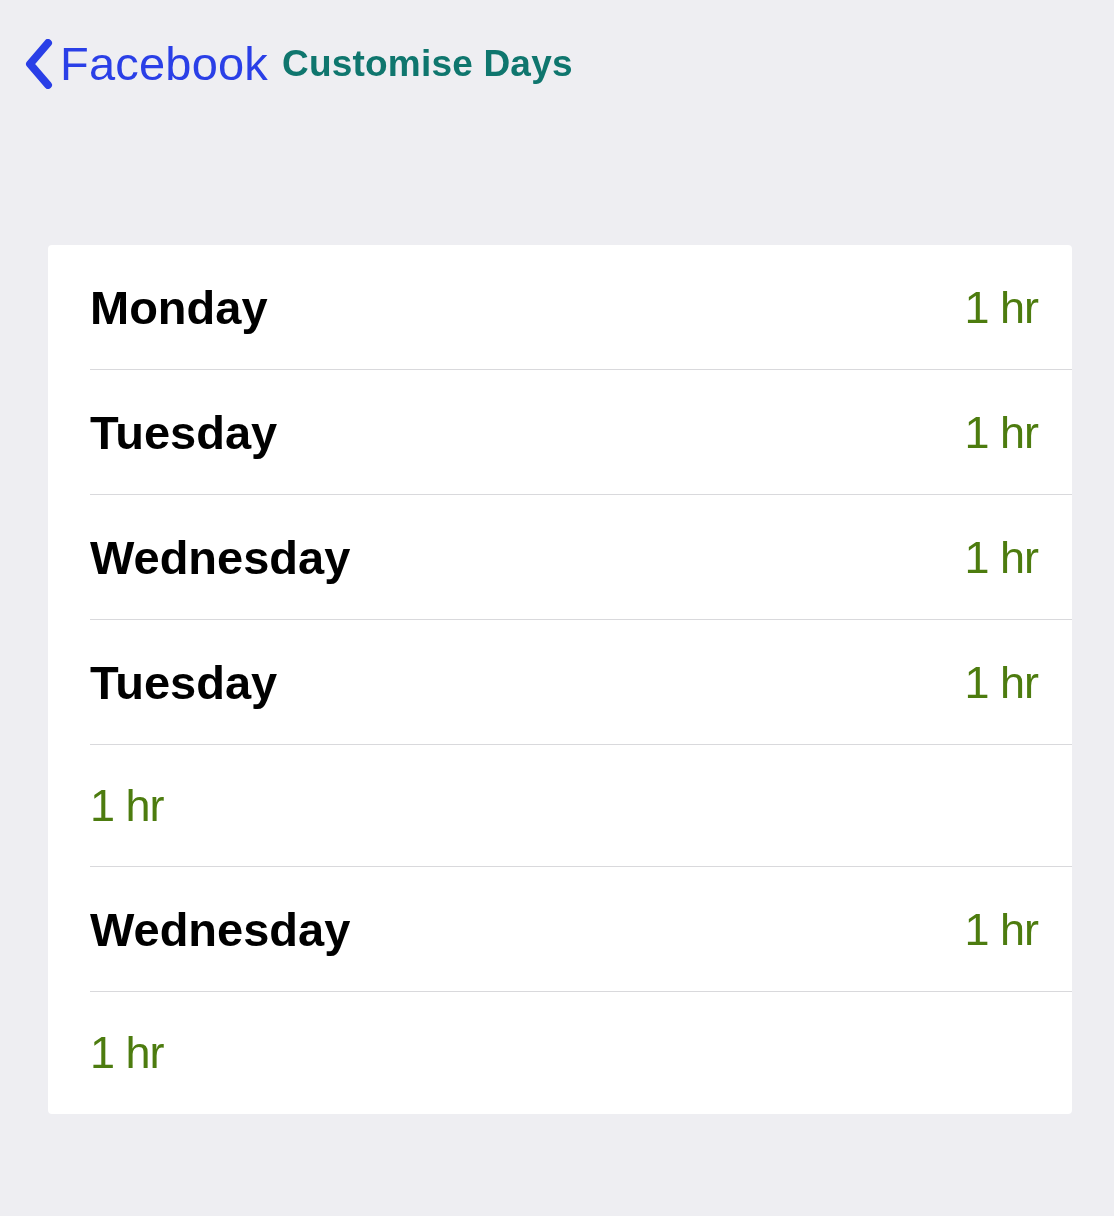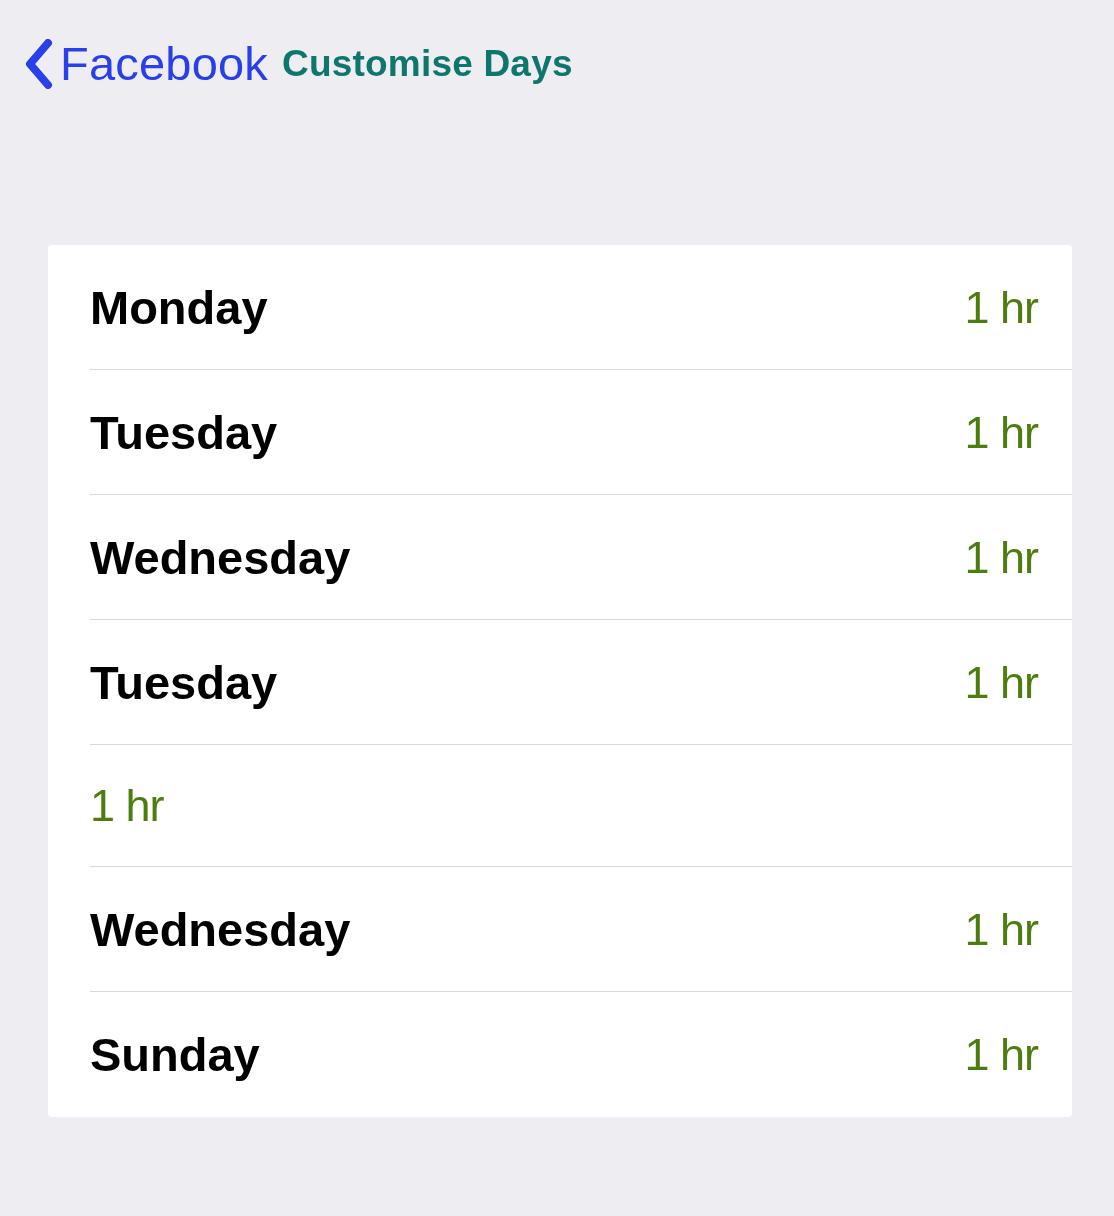--- a/index.html
+++ b/index.html
@@ -111,16 +111,15 @@
     <span class="row-value">1 hr</span>
   </div>
   <div class="list-row">
     <span class="row-value">1 hr</span>
   </div>
   <div class="list-row">
     <span class="row-label">Wednesday</span>
     <span class="row-value">1 hr</span>
   </div>
   <div class="list-row">
-    <span class="row-label">Sunday</span>
     <span class="row-value">1 hr</span>
   </div>
 </div>
 
 </body></html>

